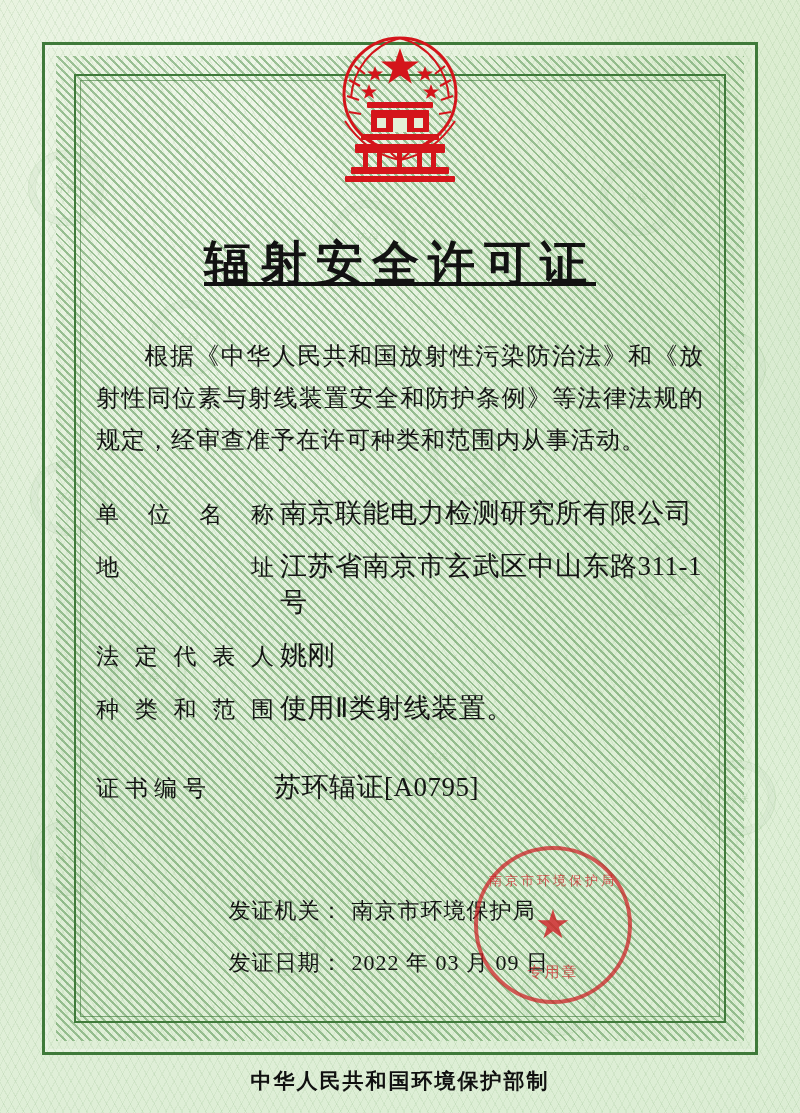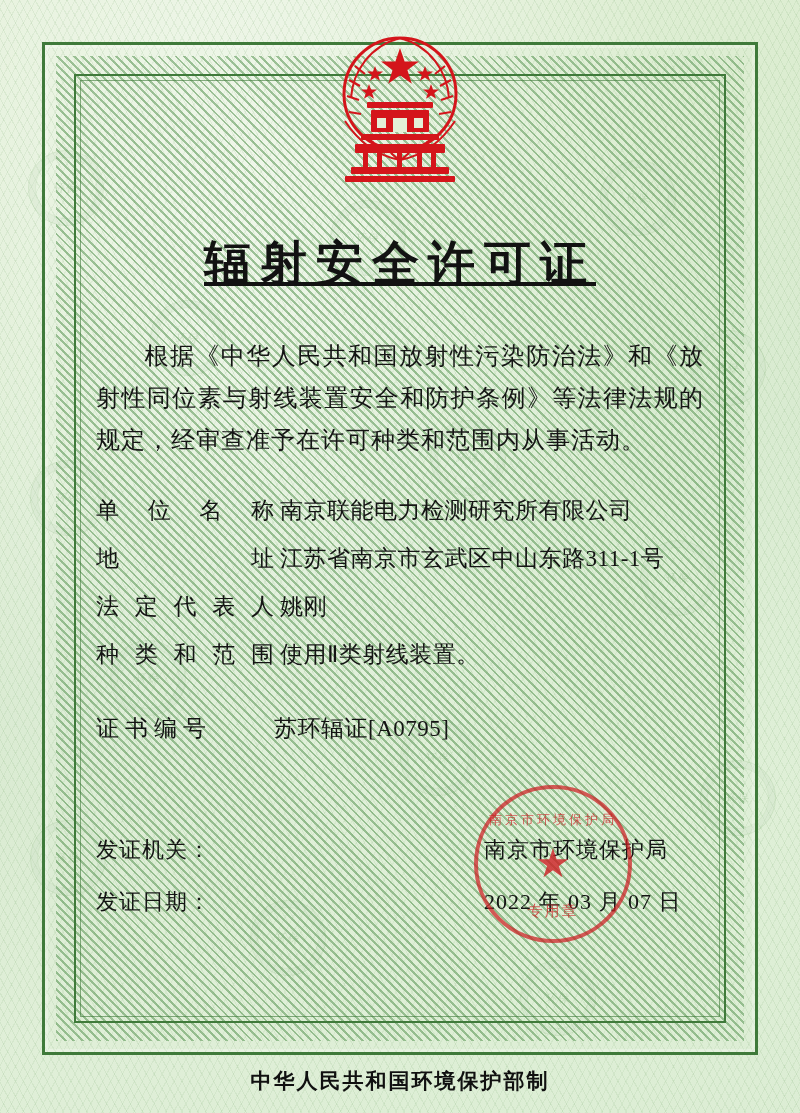--- a/index.html
+++ b/index.html
@@ -150,37 +150,37 @@
     letter-spacing: 6px;
     font-weight: 500;
   }
   .field-label.spread {
     display: flex;
     justify-content: space-between;
     padding-right: 6px;
     letter-spacing: 0;
   }
   .field-value {
-    font-size: 23px;
+    font-size: 27px;
     color: #141414;
     letter-spacing: 0.5px;
   }
 
   .fields-gap { height: 26px; }
 
   .date-row .field-value { letter-spacing: 2px; }
   .date-row .dnum { margin: 0 6px; }
 
   .issuer-block {
     margin-top: 74px;
     position: relative;
   }
   .issuer-row {
     display: flex;
-    justify-content: space-between;
+    justify-content: center;
     align-items: baseline;
     margin-bottom: 22px;
     padding-right: 10px;
   }
   .issuer-label {
     font-size: 22px;
     letter-spacing: 1px;
     color: #141414;
   }
   .issuer-value {
@@ -385,21 +385,21 @@
         <div class="issuer-value">南京市环境保护局</div>
       </div>
 
       <div class="issuer-row">
         <div class="issuer-label">发证日期：</div>
         <div class="issuer-value">
           <span>2022</span>
           <span>年</span>
           <span>03</span>
           <span>月</span>
-          <span>07</span>
+          <span>09</span>
           <span>日</span>
         </div>
       </div>
 
       <div class="seal">
         <div class="seal-text">南京市环境保护局</div>
         <div class="seal-star">★</div>
         <div class="seal-text-bottom">专用章</div>
       </div>
 

